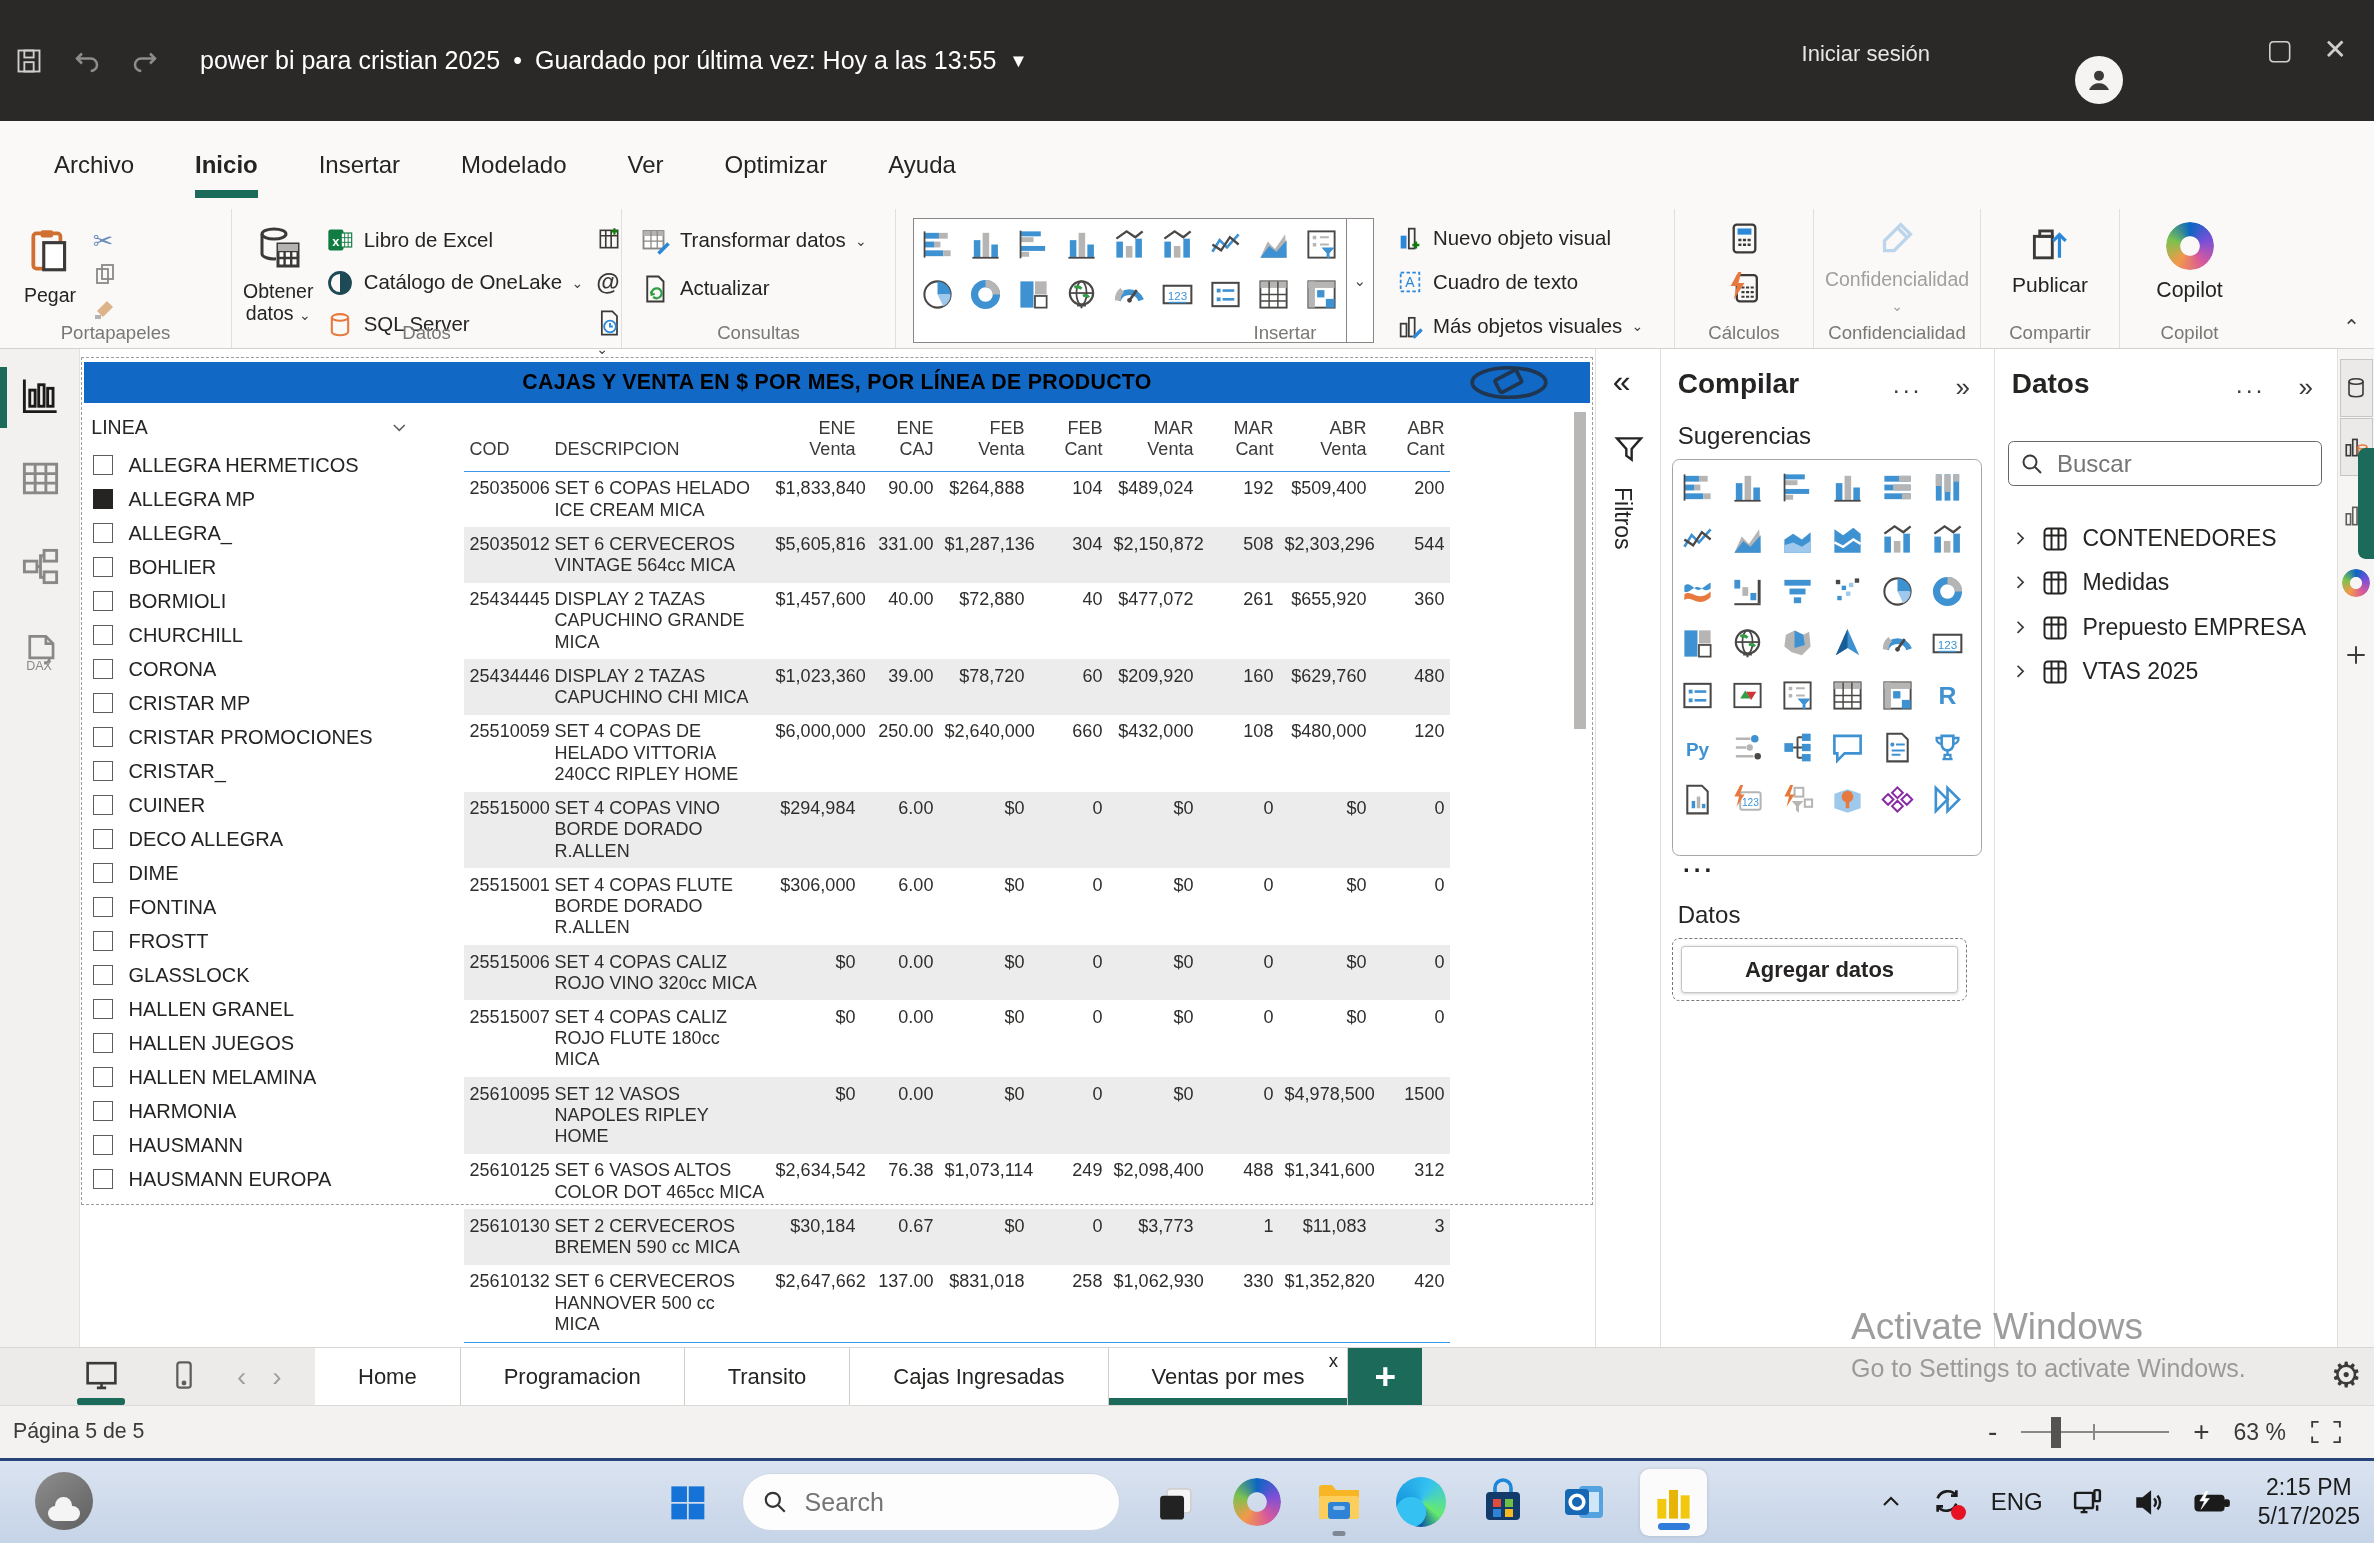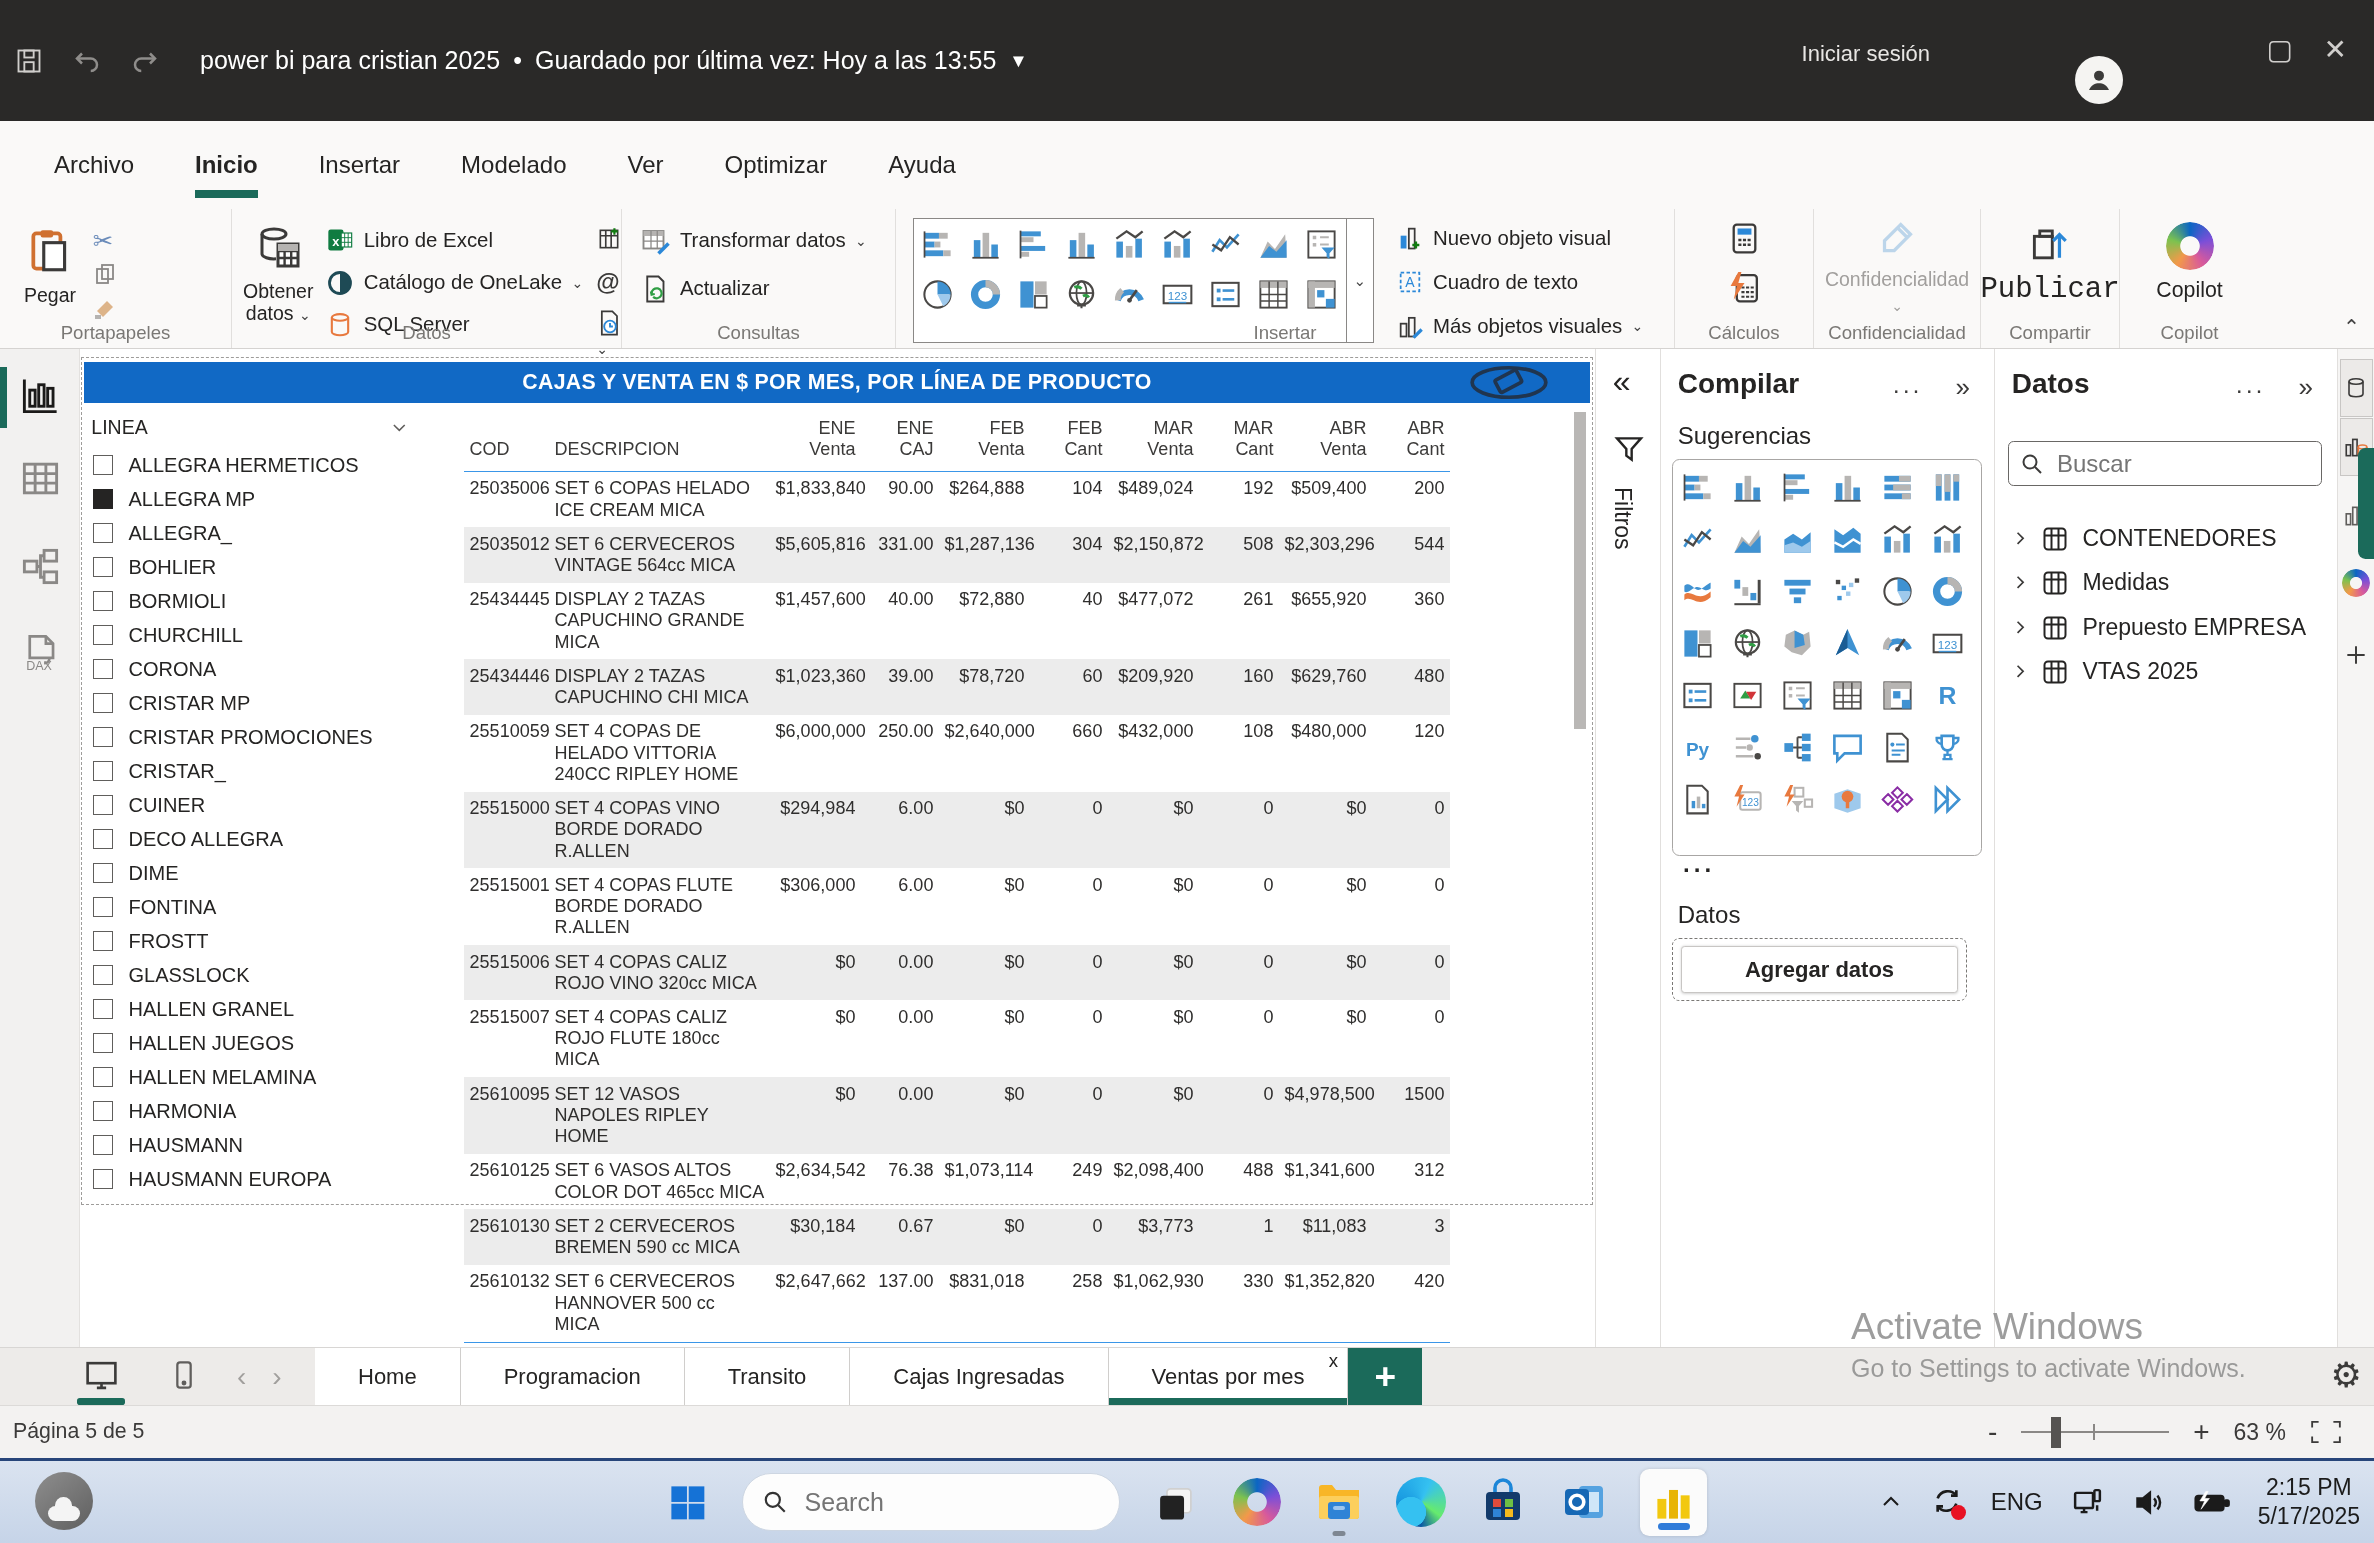--- a/index.html
+++ b/index.html
@@ -52,21 +52,21 @@
   .notif-body{font-size:23px;color:#1c1c1e;line-height:1.2;}
 
   
   .main{position:absolute;left:0;top:348px;width:2375px;height:999px;background:#fff;}
   .viewbar{position:absolute;left:0;top:0;width:79px;height:100%;background:#f2f1f0;border-right:0.9px solid #e3e1df;}
   .viewbar .vicon{position:absolute;left:18.6px;width:43px;height:43px;}
   .active-ind{position:absolute;left:0;top:18.6px;width:7.4px;height:61px;background:#1b6a5a;}
 
   .visual{position:absolute;left:82px;top:10.2px;width:1510px;height:846px;outline:1.9px dashed #9e9c9a;outline-offset:0;}
   .vheader{position:absolute;left:1.9px;top:3.7px;right:1.9px;height:41px;background:#1169c5;display:flex;align-items:center;justify-content:center;}
-  .vtitle{color:#ffffff;font-weight:700;font-size:21.3px;letter-spacing:0.3px;}
+  .vtitle{color:#000000;font-weight:700;font-size:21.3px;letter-spacing:0.3px;}
   .eraser{position:absolute;right:41px;top:2.8px;}
 
   .slicer{position:absolute;left:3.7px;top:54px;width:345px;height:785px;overflow:hidden;}
   .slicer-head{display:flex;align-items:center;justify-content:space-between;font-size:19.5px;color:#252423;padding:3.7px 22px 9.3px 5.6px;}
   .slicer-item{display:flex;align-items:center;gap:15px;height:34px;padding-left:7.4px;font-size:20px;color:#252423;}
   .cb{width:20.4px;height:20.4px;border:1.9px solid #605e5c;box-sizing:border-box;background:#fff;flex:0 0 auto;}
   .cb.checked{background:#252423;border-color:#252423;}
   .slicer-scroll{position:absolute;right:5.6px;top:54px;width:12px;height:317px;background:#b9b7b5;}
 
   .tblwrap{position:absolute;left:382px;top:54px;width:991px;}
@@ -523,21 +523,21 @@
       <div class="rgroup-label">Confidencialidad</div>
     </div>
 
     <div class="rgroup" style="width:139px;">
       <div class="bigbtn" style="padding-top:13px;">
         <svg width="43" height="43" viewBox="0 0 24 24" fill="none">
             <rect x="3" y="8" width="10" height="12" stroke="#3b3a39" stroke-width="1.6"></rect>
             <rect x="6" y="5" width="7" height="3" stroke="#3b3a39" stroke-width="1.6"></rect>
             <path d="M17 20 V7 M13.5 10.5 L17 7 L20.5 10.5" stroke="#2b88d8" stroke-width="1.8"></path>
           </svg>
-        <span style="font-size:29px;font-family:Liberation Mono, monospace;">Publicar</span>
+        <span style="font-size:21px;">Publicar</span>
       </div>
       <div class="rgroup-label">Compartir</div>
     </div>
 
     <div class="rgroup" style="width:139px;border-right:none;">
       <div class="bigbtn" style="padding-top:13px;">
         <span class="copilot-swirl"></span>
         <span style="font-size:21.3px;">Copilot</span>
       </div>
       <div class="rgroup-label">Copilot</div>

